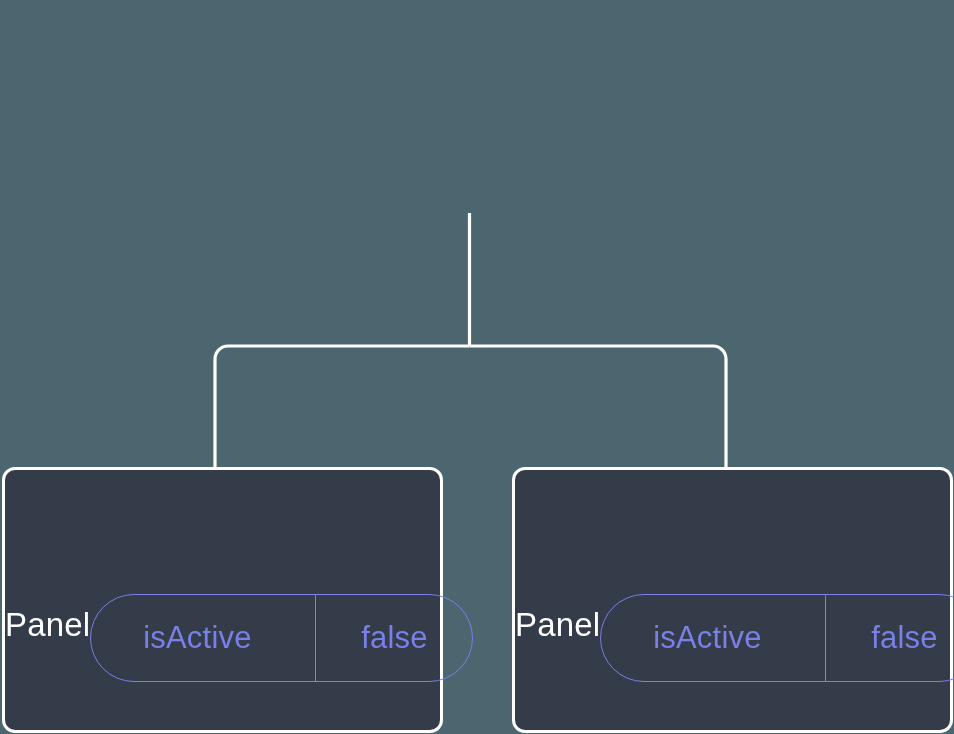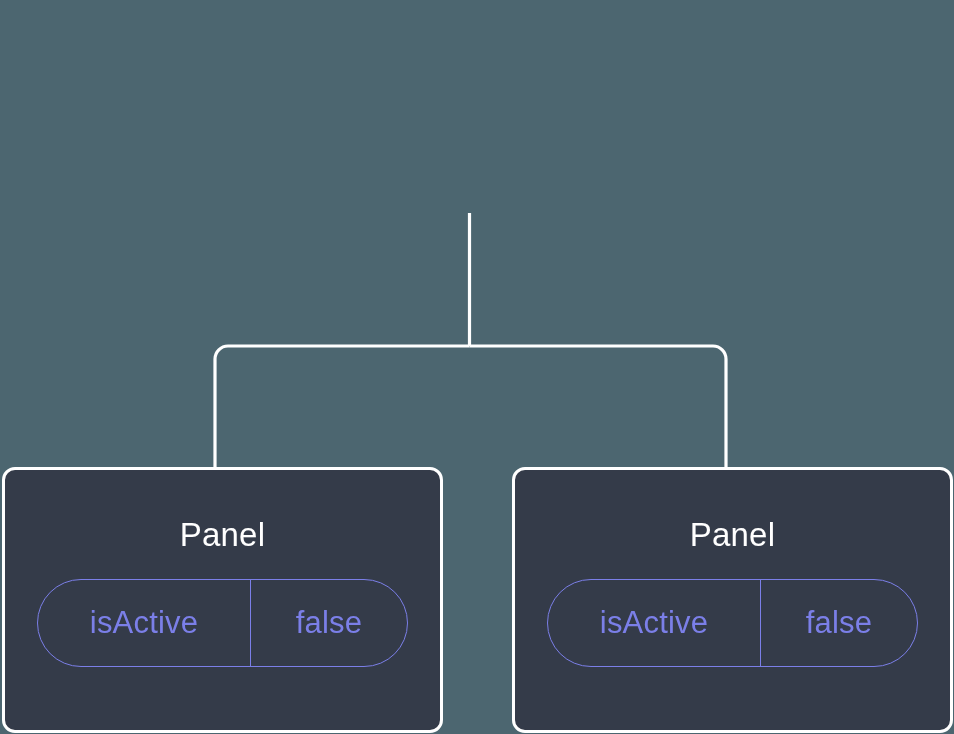--- a/index.html
+++ b/index.html
@@ -50,21 +50,20 @@
     font-weight: 400;
     letter-spacing: 0.2px;
     line-height: 1;
   }
 
   .node-panel {
     top: 467px;
     width: 441px;
     height: 266px;
     display: flex;
-    flex-direction: column;
     align-items: center;
     padding-top: 48px;
   }
   .node-panel-left  { left: 2px; }
   .node-panel-right { left: 512px; }
 
   .node-title-panel {
     color: #ffffff;
     font-size: 33px;
     font-weight: 400;
@@ -75,20 +74,21 @@
   
   .prop-pill {
     margin-top: 28px;
     box-sizing: border-box;
     display: flex;
     align-items: stretch;
     height: 88px;
     border: 1.6px solid #7b7fe8;
     border-radius: 999px;
     background: transparent;
+    gap: 12px;
   }
   .prop-key,
   .prop-val {
     display: flex;
     align-items: center;
     justify-content: center;
     color: #7b7fe8;
     font-size: 31px;
     font-weight: 400;
     line-height: 1;

